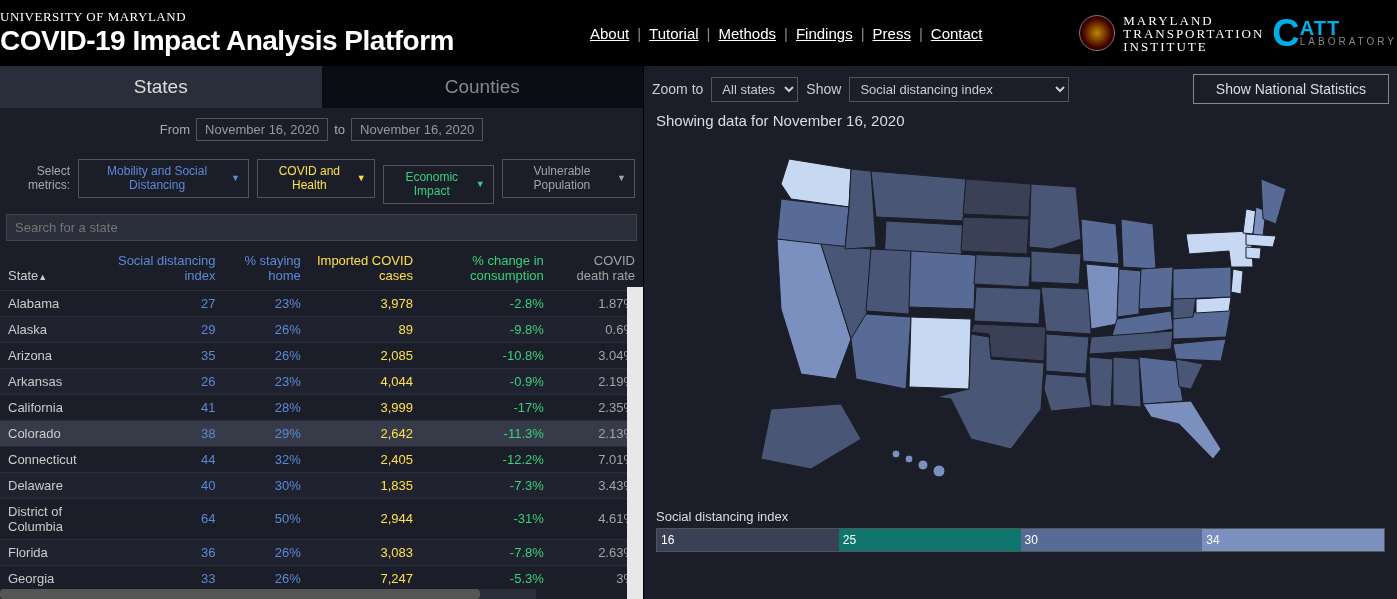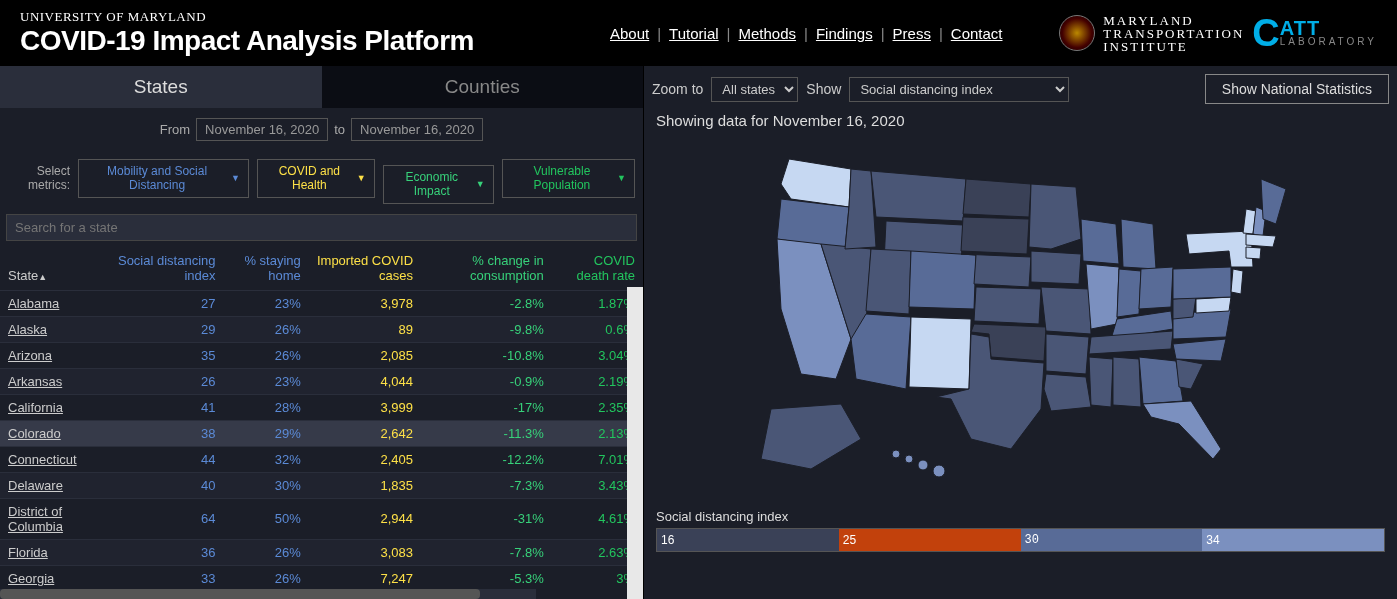--- a/index.html
+++ b/index.html
@@ -1,19 +1,19 @@
 <!DOCTYPE html>
 <html><head>
 <meta charset="utf-8">
 <style>
 * { box-sizing: border-box; margin: 0; padding: 0; }
 body { font-family: "Helvetica Neue", Arial, sans-serif; background: #000; color: #ccc; width: 1397px; height: 599px; overflow: hidden; }
 
 
-.header { background: #000; height: 66px; display: flex; align-items: center; padding: 0 20px; }
+.header { background: #000; height: 66px; display: flex; align-items: center; padding: 0 0; }
 .header-left { flex: 0 0 470px; }
 .univ { font-family: "Times New Roman", serif; font-size: 13px; letter-spacing: .5px; color: #fff; }
 .platform { font-family: Arial, sans-serif; font-size: 28px; font-weight: bold; color: #fff; letter-spacing: -.5px; }
 .nav { flex: 1; display: flex; justify-content: flex-start; gap: 8px; align-items: center; font-size: 15px; padding-left: 120px; }
 .nav a { color: #fff; text-decoration: underline; cursor: pointer; }
 .nav .sep { color: #888; }
 .logos { display: flex; align-items: center; gap: 8px; }
 .logo-seal { width: 36px; height: 36px; border-radius: 50%; background: radial-gradient(circle,#b80 0%,#400 60%,#000 100%); border:1px solid #777; }
 .logo-mti { font-family:"Times New Roman",serif; font-size:13px; letter-spacing:2px; color:#fff; line-height:1; }
 .logo-catt { display:flex; align-items:center; font-family: Arial, sans-serif; }
@@ -36,44 +36,44 @@
 
 .daterow { display:flex; align-items:center; justify-content:center; gap:6px; padding:10px 0 8px; font-size:13px; }
 .daterow .lbl { color:#aaa; }
 .daterow .datebox { border:1px solid #555; background:#1b1e28; color:#999; padding:3px 8px; font-size:13px; }
 
 
 .metrics-row { display:flex; align-items:center; gap:8px; padding:4px 8px 10px; font-size:12px; }
 .metrics-lbl { color:#aaa; text-align:right; width:70px; line-height:1.2; }
 .metric-btn { border:1px solid #555; padding:4px 8px; text-align:center; line-height:1.2; cursor:pointer; display:flex; align-items:center; gap:4px; justify-content:center; }
 .metric-btn .tri { font-size:9px; }
-.c-mobility{ color:#5b8ad6; } .c-covid{ color:#fde047; } .c-econ{ color:#37d17a;margin-top:12px; } .c-vuln{ color:#22c55e; }
+.c-mobility{ color:#5b8ad6; } .c-covid{ color:#fde047; } .c-econ{ color:#37d17a;margin-top:12px; } .c-vuln{ color:#a3a3a3; }
 
 
 .search { margin:0 6px 6px 6px; }
 .search input { width:100%; background:#2a2e3b; border:1px solid #444; color:#aaa; padding:5px 8px; font-size:13px; }
 
 
 .table-wrap { flex:1; overflow:hidden; position:relative; }
 .tbl { width:100%; border-collapse:collapse; font-size:13px; }
 .tbl th { text-align:right; font-weight:normal; padding:6px 8px; line-height:1.2; vertical-align:bottom; }
 .tbl th:first-child { text-align:left; color:#ccc; }
 .tbl th .sort { font-size:9px; }
 .tbl td { padding:5px 8px; text-align:right; border-top:1px solid #2a2e3b; }
-.tbl td:first-child { text-align:left; color:#ccc;text-decoration:underline; }
+.tbl td:first-child { text-align:left; color:#ccc; }
 .tbl tbody tr:nth-child(even) { background:#20232f; }
 .row-hl { background:#363a49 !important; }
 .scrollbar-v { position:absolute; right:0; top:40px; width:16px; height:480px; background:#e8e8e8; }
 .scrollbar-h { position:absolute; left:0; bottom:0; width:536px; height:10px; background:#2a2e3b; }
 .scrollbar-h::after { content:""; position:absolute; left:0; top:0; width:480px; height:10px; background:#555; border-radius:4px; }
 
 
 .r-controls { display:flex; align-items:center; gap:8px; margin-bottom:8px; font-size:14px; }
 .r-controls select { background:#1b1e28; color:#ccc; border:1px solid #555; padding:3px 6px; font-size:13px; }
-.show-nat { margin-left:auto; border:1px solid #888; background:#1b1e28; color:#ddd; padding:6px 16px; cursor:pointer; font-size:14px; }
+.show-nat { margin-left:auto; border:1px solid #888; background:#1b1e28; color:#ddd; padding:6px 22px; cursor:pointer; font-size:14px; }
 .showing { color:#ddd; font-size:15px; margin:4px 0 0 4px; }
 
 
 .mapwrap { position:relative; width:100%; height:380px; display:flex; align-items:center; justify-content:center; }
 .mapwrap svg { width:560px; height:360px; }
 .legend-title { color:#ddd; font-size:13px; margin:0 0 4px 4px; }
 .legend { display:flex; border:1px solid #555; margin:0 4px; }
 .legend .seg { flex:1; height:22px; display:flex; align-items:center; padding-left:4px; font-size:12px; color:#fff; }
 </style>
 </head>
@@ -331,19 +331,19 @@
               <circle cx="182" cy="326" r="5"></circle>
               <circle cx="198" cy="332" r="6"></circle>
           </g>
         </g>
       </svg>
     </div>
 
     <div class="legend-title">Social distancing index</div>
     <div class="legend" id="legend">
         <div class="seg" style="background: rgb(58, 65, 87);">16</div>
-        <div class="seg" style="background: #c2410c;">25</div>
-        <div class="seg" style="background: rgb(88, 107, 151); font-family: Liberation Mono, monospace;">30</div>
+        <div class="seg" style="background: #0f766e;">25</div>
+        <div class="seg" style="background: rgb(88, 107, 151);">30</div>
         <div class="seg" style="background: rgb(123, 144, 191);">34</div>
       </div>
   </div>
 
 </div>
 
 </body></html>

